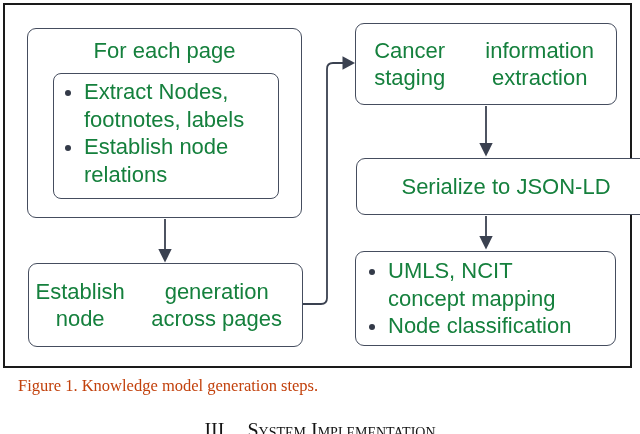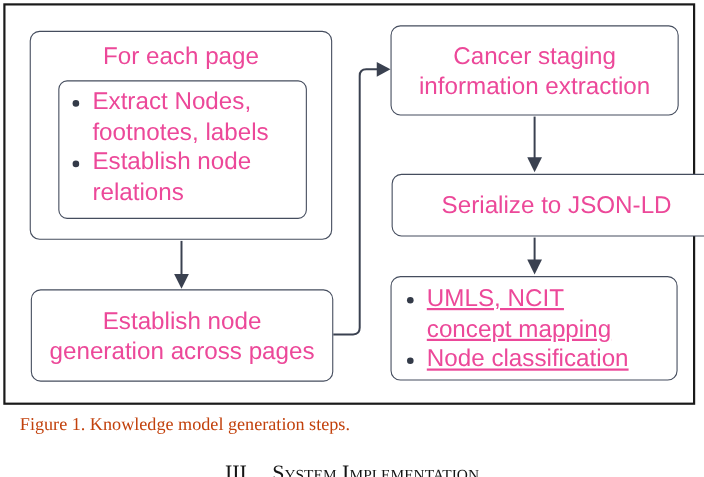--- a/index.html
+++ b/index.html
@@ -21,27 +21,27 @@
     border: 2.5px solid #1a1a1a;
     box-sizing: border-box;
     background: #ffffff;
   }
   .node {
     position: absolute;
     box-sizing: border-box;
     background: #ffffff;
     border: 1.6px solid #454d5e;
     border-radius: 9px;
-    color: #ec4899;
+    color: #15803d;
     font-size: 22px;
     line-height: 1.25;
   }
   .node.centered {
     display: flex;
-    flex-direction: column;
+    flex-direction: row;
     align-items: center;
     justify-content: center;
     text-align: center;
   }
   .box-foreach { left: 27px; top: 28px; width: 275px; height: 190px; }
   .box-foreach .title {
     text-align: center;
     padding-top: 8px;
   }
   .inner-box {
@@ -57,21 +57,21 @@
     margin: 0;
     padding: 0 0 0 30px;
     list-style: disc outside;
   }
   ul.bullets li { margin: 0; }
   ul.bullets li::marker { color: #333a48; font-size: 20px; }
   .box-across { left: 28px; top: 263px; width: 275px; height: 84px; }
   .box-cancer { left: 355px; top: 23px; width: 262px; height: 82px; }
   .box-serialize { left: 356px; top: 158px; width: 300px; height: 57px; }
   .box-umls { left: 355px; top: 251px; width: 261px; height: 95px;
-              padding: 5px 4px 4px 2px; text-decoration: underline; }
+              padding: 5px 4px 4px 2px; }
   .arrows {
     position: absolute;
     left: 0; top: 0;
     width: 640px; height: 434px;
     pointer-events: none;
   }
   .caption {
     position: absolute;
     left: 18px; top: 376px;
     width: 600px;

